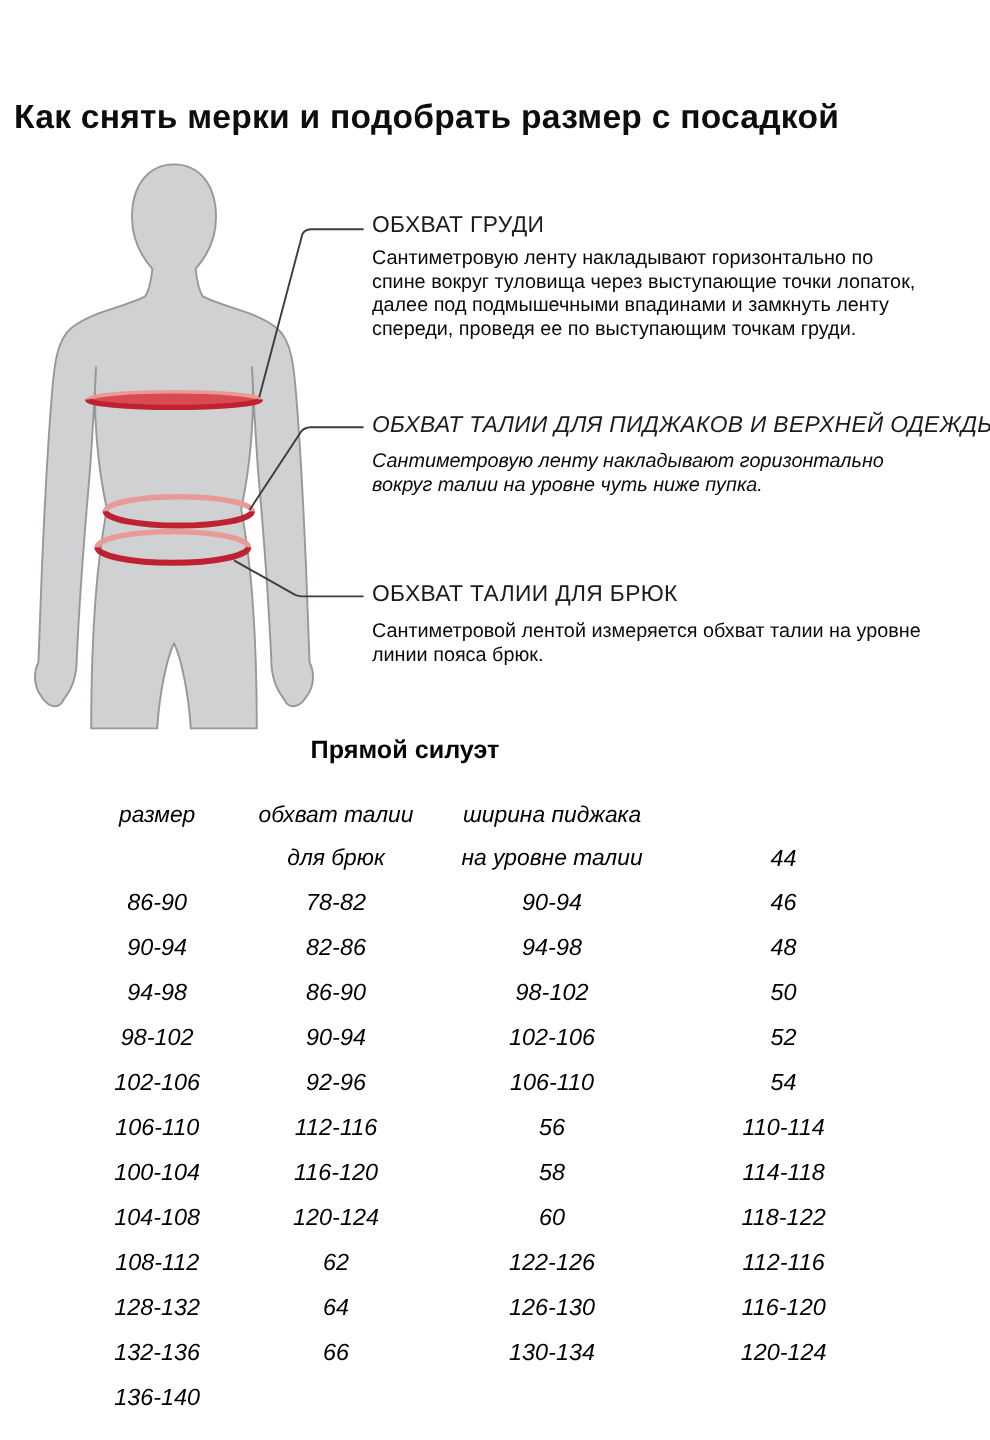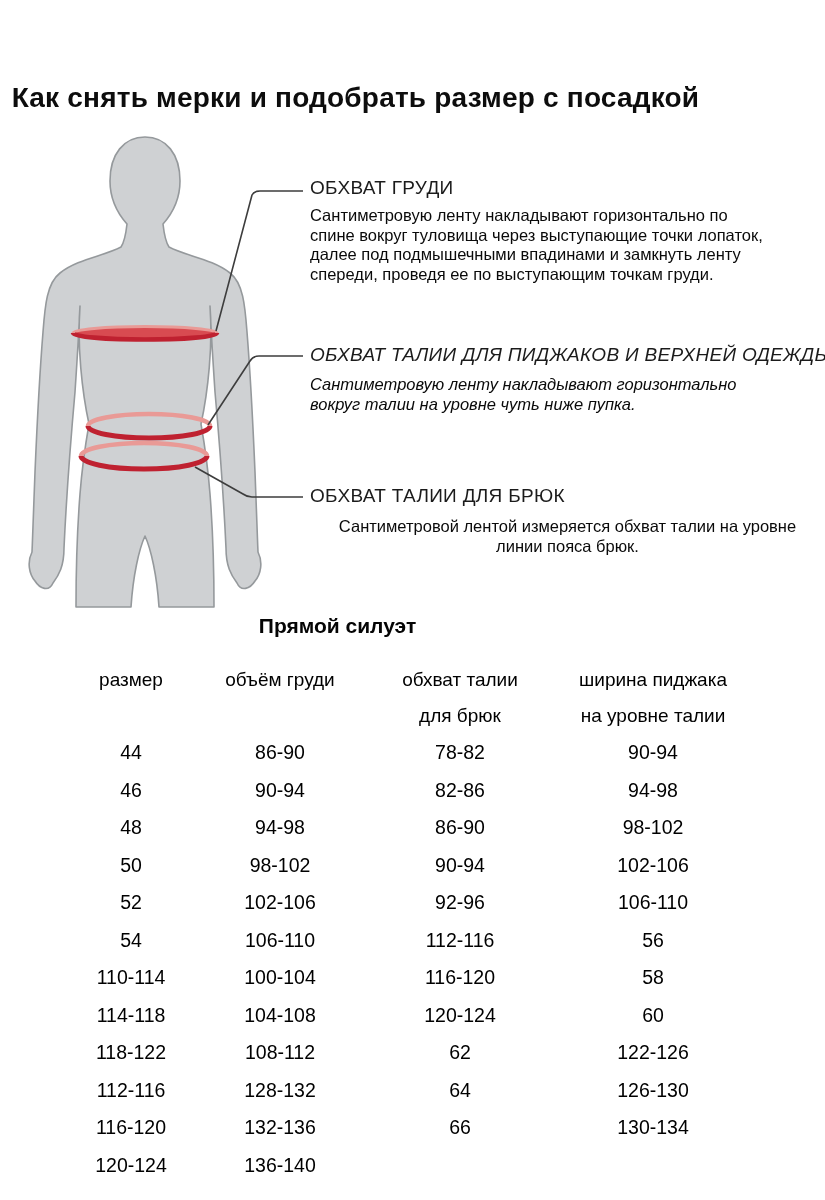--- a/index.html
+++ b/index.html
@@ -26,36 +26,37 @@
   }
   .section-body {
     font-size: 16.5px; line-height: 19.5px; color: #0a0a0a;
     white-space: pre-line;
   }
   #section-chest   { top: 177px; }
   #section-jacket  { top: 344px; font-style: italic; }
   #section-trouser { top: 485px; }
   #section-chest   .section-body { margin-top: 7px; }
   #section-jacket  .section-body { margin-top: 9px; }
-  #section-trouser .section-body { margin-top: 10px; text-align: center; }
+  #section-trouser .section-body { margin-top: 10px; }
 
   .table-title {
     position: absolute; top: 614px; left: 0; width: 675px;
     text-align: center; font-size: 21px; font-weight: 700; color: #050505;
   }
   .size-table {
     position: absolute; left: 80px; top: 662px; width: 684px;
     display: grid;
     grid-template-columns: 102px 196px 164px 222px;
     grid-template-rows: 36px 36px;
     grid-auto-rows: 37.5px;
   }
   .size-table .hcell, .size-table .cell {
     display: flex; align-items: center; justify-content: center;
     text-align: right;
+    font-style: italic;
   }
   .size-table .hcell { font-size: 19px; color: #000; }
   .size-table .cell  { font-size: 19.5px; color: #000; }
 </style>
 </head>
 <body>
 
 <h1 class="page-title">Как снять мерки и подобрать размер с посадкой</h1>
 
 <svg class="figure-svg" viewBox="0 130 825 480" xmlns="http://www.w3.org/2000/svg" aria-hidden="true">
@@ -134,21 +135,20 @@
 <div class="section" id="section-trouser">
   <div class="section-heading">ОБХВАТ ТАЛИИ ДЛЯ БРЮК</div>
   <div class="section-body">Сантиметровой лентой измеряется обхват талии на уровне
 линии пояса брюк.</div>
 </div>
 
 <div class="table-title">Прямой силуэт</div>
 
 <div class="size-table">
   <div class="hcell">размер</div>
-  <div class="hcell">объём груди</div>
   <div class="hcell">обхват талии</div>
   <div class="hcell">ширина пиджака</div>
   <div class="hcell"></div>
   <div class="hcell"></div>
   <div class="hcell">для брюк</div>
   <div class="hcell">на уровне талии</div>
 <div class="cell">44</div>
     <div class="cell">86-90</div>
     <div class="cell">78-82</div>
     <div class="cell">90-94</div>

